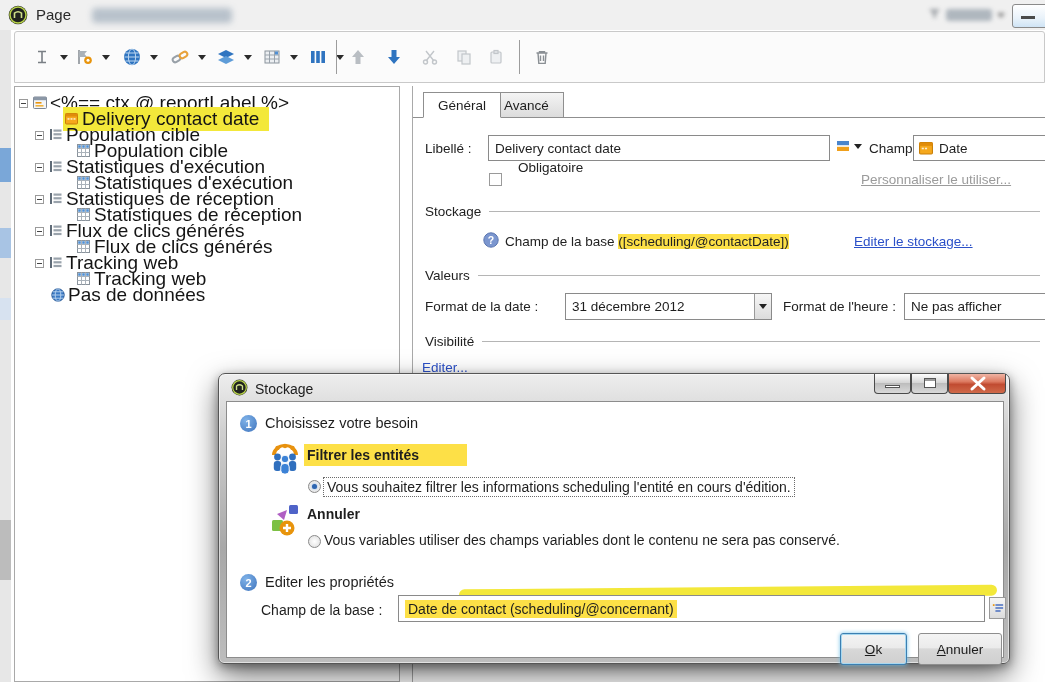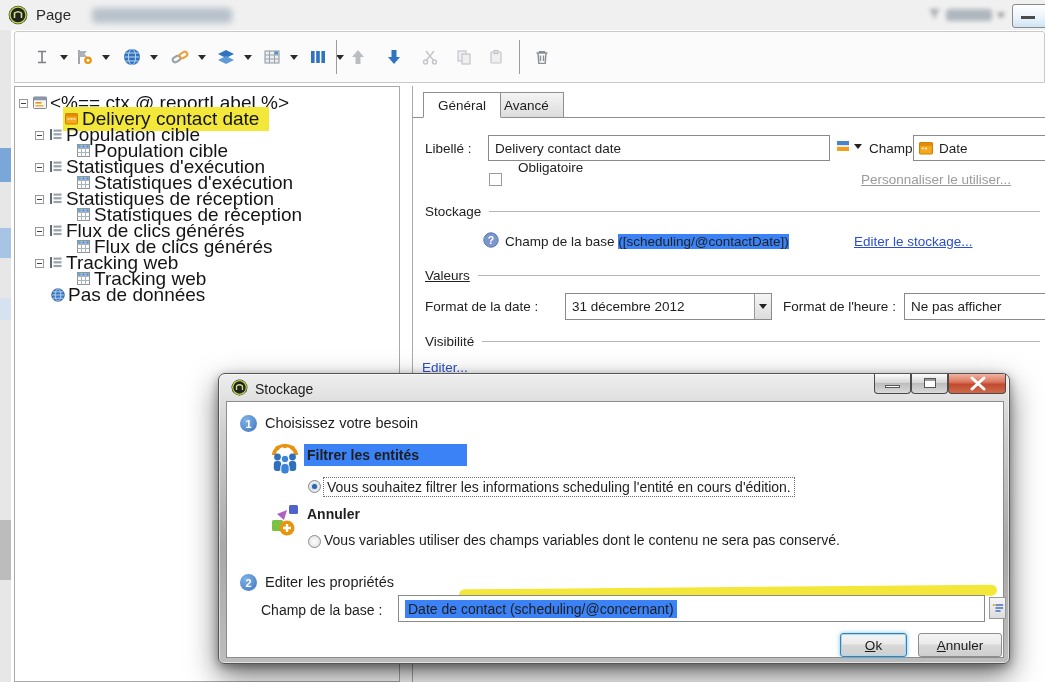--- a/index.html
+++ b/index.html
@@ -44,39 +44,39 @@
   .tinput { position:absolute; border:1px solid #8a8a8a; background:#fff; display:flex; align-items:center; padding:0 6px; font-size:13.5px; }
   .combo { position:absolute; border:1px solid #8a8a8a; background:#fff; display:flex; align-items:center; font-size:13.5px; }
   .combo .val { flex:1; padding:0 6px; white-space:nowrap; overflow:hidden; }
   .combo .dbtn { width:17px; align-self:stretch; border-left:1px solid #999; background:linear-gradient(#f6f6f6,#dcdcdc); display:flex; align-items:center; justify-content:center; cursor:pointer; }
   .combo .dbtn i { width:0; height:0; border-left:4px solid transparent; border-right:4px solid transparent; border-top:5px solid #222; }
   .checkbox { position:absolute; width:13px; height:13px; border:1px solid #9a9a9a; background:#fff; cursor:pointer; }
   .link-gray { color:#9b9b9b; text-decoration:underline; cursor:pointer; font-size:13.5px; }
   .link-blue { color:#2b50c8; text-decoration:underline; cursor:pointer; font-size:13.5px; }
   .section { position:absolute; display:flex; align-items:center; font-size:13.5px; color:#222; }
   .section .rule { height:1px; background:#b5b5b5; margin-left:8px; }
-  .hl { background:#3b82f6; }
+  .hl { background:#fde047; }
 
   
   .dialog { position:absolute; left:218px; top:373px; width:792px; height:291px; border:1px solid #565656; border-radius:7px 7px 6px 6px;
             background:linear-gradient(180deg,#eeeeee,#cfcfcf 20%,#a8a8a8 60%,#bdbdbd);
             box-shadow:0 12px 30px rgba(0,0,0,.55), 0 3px 10px rgba(0,0,0,.35), inset 0 0 0 1px rgba(255,255,255,.55); }
   .dlg-title { position:absolute; left:12px; top:5px; display:flex; align-items:center; gap:7px; font-size:14px; color:#1c1c1c; }
   .capbtn { position:absolute; top:0; height:20px; border:1px solid #4a4a4a; border-top:none; border-radius:0 0 4px 4px; cursor:pointer; }
   .capbtn.min { left:655px; width:37px; background:linear-gradient(#fdfdfd,#d6d6d6 45%,#bdbdbd 50%,#d9d9d9); }
   .capbtn.max { left:692px; width:37px; background:linear-gradient(#fdfdfd,#d6d6d6 45%,#bdbdbd 50%,#d9d9d9); }
   .capbtn.close { left:729px; width:58px; background:linear-gradient(#f0b4a4,#dd7a61 40%,#c14b31 55%,#d06a4a); }
   .capbtn .mindash { position:absolute; left:10px; bottom:5px; width:15px; height:3px; background:#fff; border:1px solid #555; }
   .capbtn .maxrect { position:absolute; left:12px; top:4px; width:12px; height:10px; border:1px solid #555; background:#fff; box-shadow:inset 0 2px 0 #9a9a9a; }
   .dlg-client { position:absolute; left:7px; top:27px; width:778px; height:257px; background:#ffffff; border:1px solid #8c8c8c; }
   .stepnum { position:absolute; width:17px; height:17px; border-radius:50%; background:radial-gradient(circle at 35% 30%, #7fb2e8, #3f74bd); color:#fff; font-size:11px; font-weight:bold; display:flex; align-items:center; justify-content:center; }
   .radio { position:absolute; width:13px; height:13px; border-radius:50%; border:1px solid #8a8a8a; background:radial-gradient(#ffffff,#dcdcdc); cursor:pointer; }
   .radio.sel::after { content:""; position:absolute; left:3px; top:3px; width:5px; height:5px; border-radius:50%; background:#2f66b0; box-shadow:0 0 2px #5b93d8; }
   .marker { position:absolute; background:#f3e83a; border-radius:6px; transform:rotate(-0.5deg); }
-  .w7btn { position:absolute; height:24px; border:1px solid #8e8e8e; border-radius:3px; background:linear-gradient(#f4f4f4,#ebebeb 45%,#d8d8d8 50%,#cfcfcf); font-size:13.5px; color:#1c1c1c; display:flex; align-items:center; justify-content:center; cursor:pointer; }
+  .w7btn { position:absolute; height:32px; border:1px solid #8e8e8e; border-radius:3px; background:linear-gradient(#f4f4f4,#ebebeb 45%,#d8d8d8 50%,#cfcfcf); font-size:13.5px; color:#1c1c1c; display:flex; align-items:center; justify-content:center; cursor:pointer; }
   .w7btn.default { border-color:#3c7fb1; box-shadow:0 0 0 1px #a8d8f0 inset, 0 0 4px #78c2e8; }
   .w7btn .lbl { display:block; }
   .w7btn .lbl::first-letter { text-decoration:underline; }
 </style>
 </head>
 <body>
 
 <div class="side-strip">
   <div class="patch" style="top:118px;height:34px;background:#7aa7d8;"></div>
   <div class="patch" style="top:198px;height:30px;background:#a8c4e4;"></div>
@@ -434,21 +434,21 @@
   </div>
   <span class="abs" style="left:70px;top:146px;">
     <svg width="16" height="16" viewBox="0 0 16 16">
         <circle cx="8" cy="8" r="7.2" fill="#7b96cf" stroke="#5b76b0"></circle>
         <text x="8" y="11.5" font-size="10.5" font-weight="bold" fill="#fff" text-anchor="middle" font-family="Liberation Sans, sans-serif">?</text>
       </svg>
   </span>
   <span class="flabel" style="left:92px;top:148px;"><span>Champ de la base </span><span class="hl">([scheduling/@contactDate])</span></span>
   <span class="abs link-blue" style="left:441px;top:148px;">Editer le stockage...</span>
 
-  <div class="section" style="left:12px;top:182px;width:615px;text-decoration:underline;">
+  <div class="section" style="left:12px;top:182px;width:615px;">
     <span>Valeurs</span>
       <span class="rule" style="flex:1;"></span>
   </div>
   <span class="flabel" style="left:12px;top:213px;">Format de la date :</span>
   <div class="combo" style="left:152px;top:207px;width:207px;height:27px;">
     <span class="val">31 décembre 2012</span>
     <span class="dbtn">
         <i></i>
       </span>
   </div>

